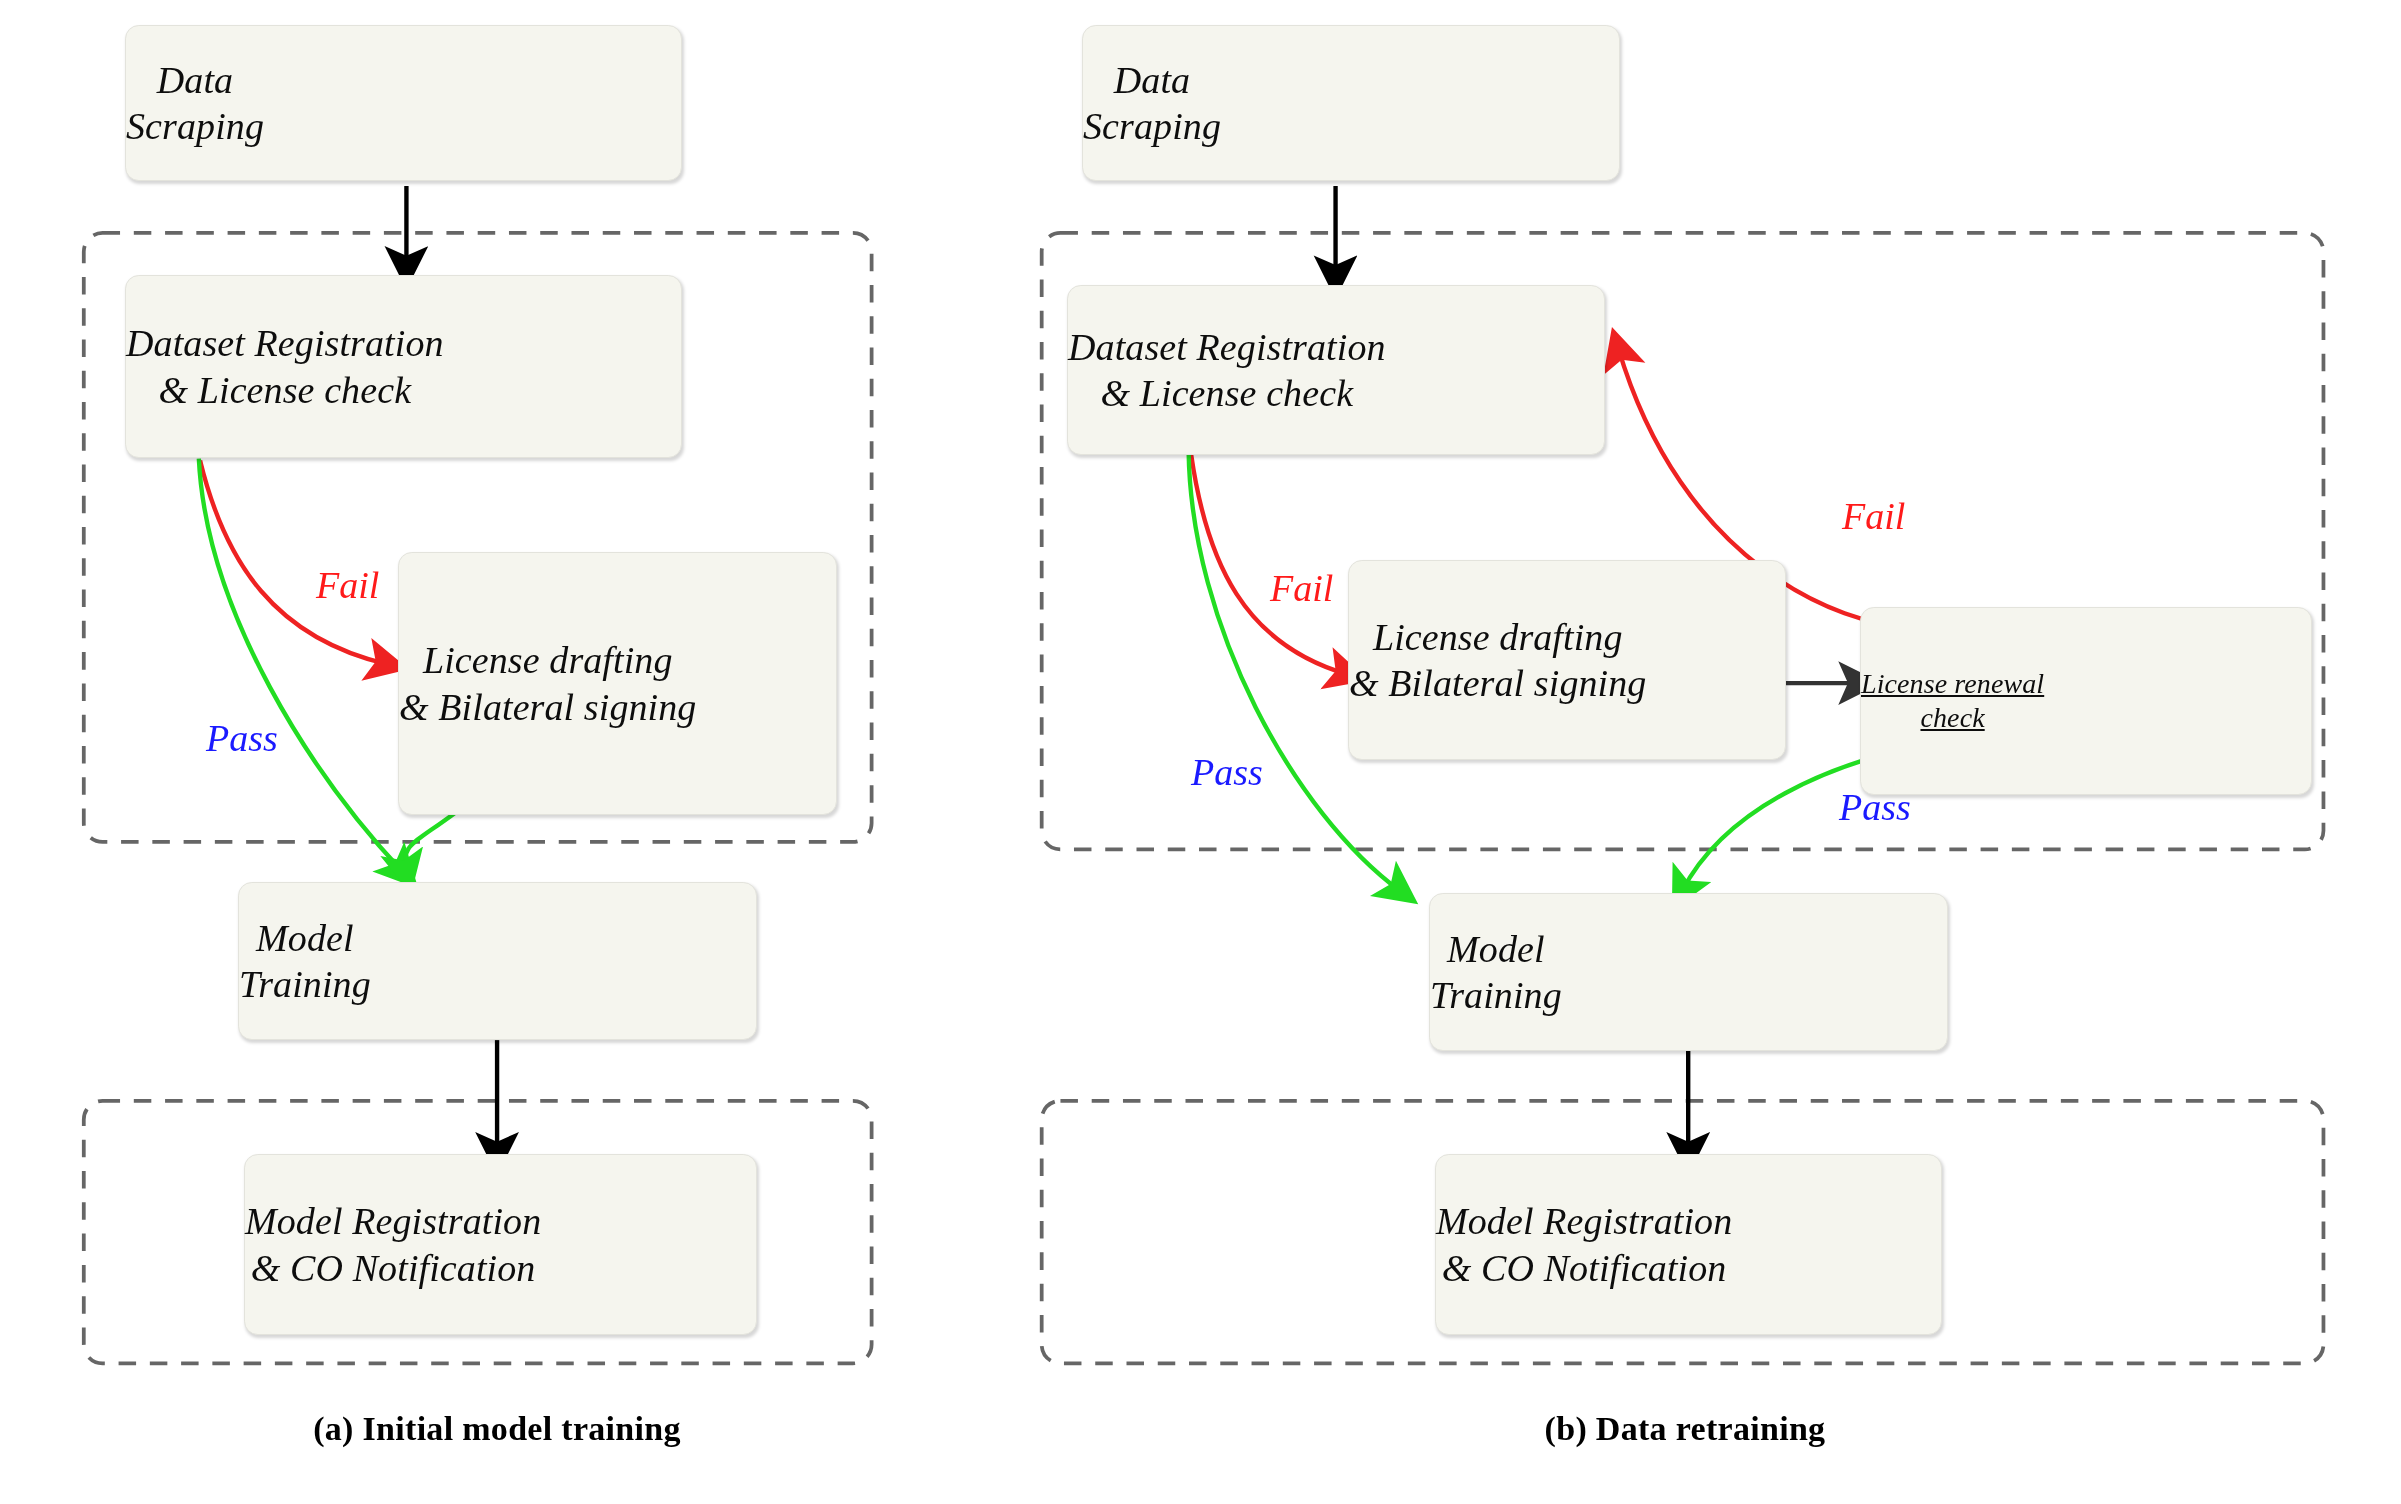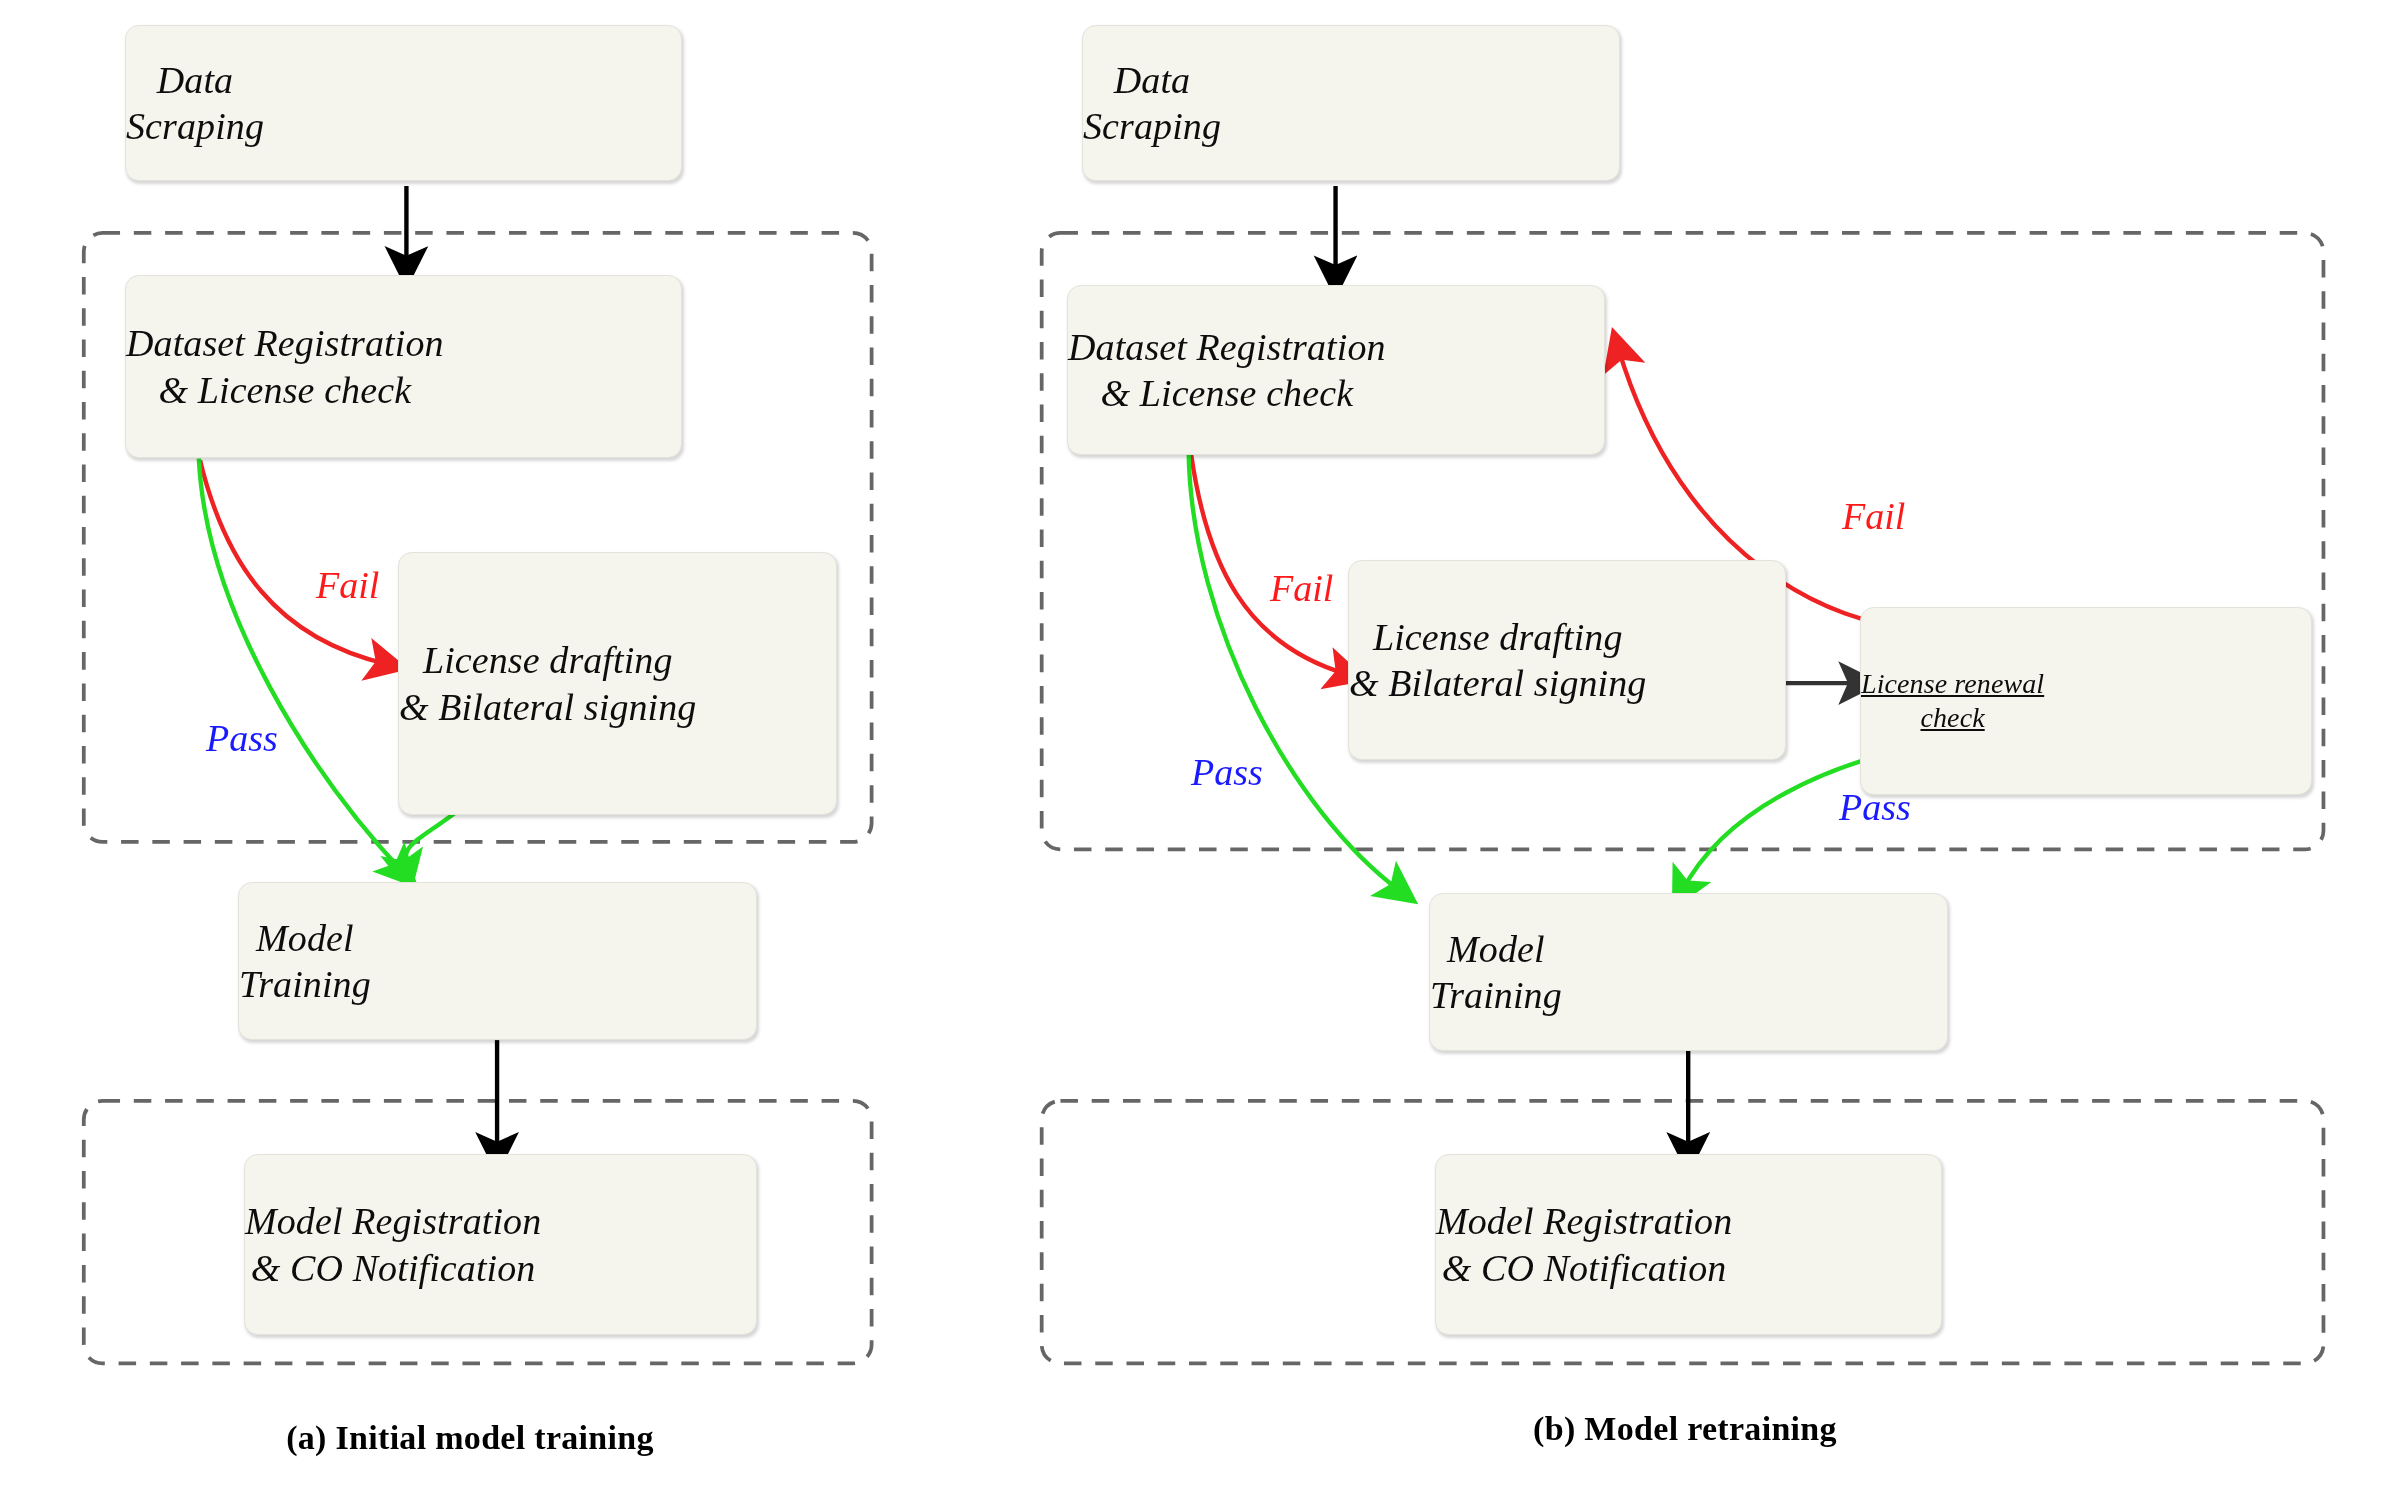--- a/index.html
+++ b/index.html
@@ -141,18 +141,18 @@
   <div class="edge-label lbl-pass" style="left:1191px;top:750px;font-size:38px;">
     <span>Pass</span>
   </div>
   <div class="edge-label lbl-fail" style="left:1842px;top:494px;font-size:38px;">
     <span>Fail</span>
   </div>
   <div class="edge-label lbl-pass" style="left:1839px;top:785px;font-size:38px;">
     <span>Pass</span>
   </div>
 
-  <div class="caption" style="left:76px;top:1410px;width:788px;margin-top:9px;">(a) Initial model training</div>
+  <div class="caption" style="left:103px;top:1410px;width:788px;">(a) Initial model training</div>
 
-  <div class="caption" style="left:1044px;top:1410px;width:1282px;">(b) Model retraining</div>
+  <div class="caption" style="left:1044px;top:1410px;width:1282px;">(b) Data retraining</div>
 
 </div>
 
 
 </body></html>

